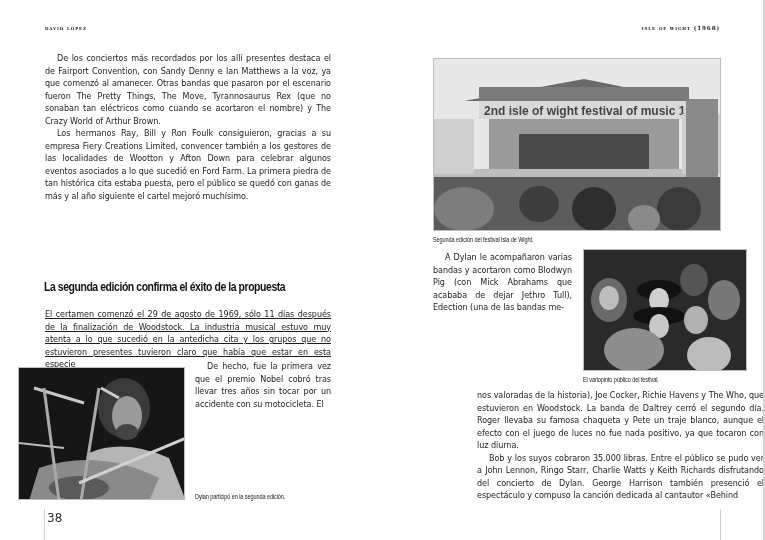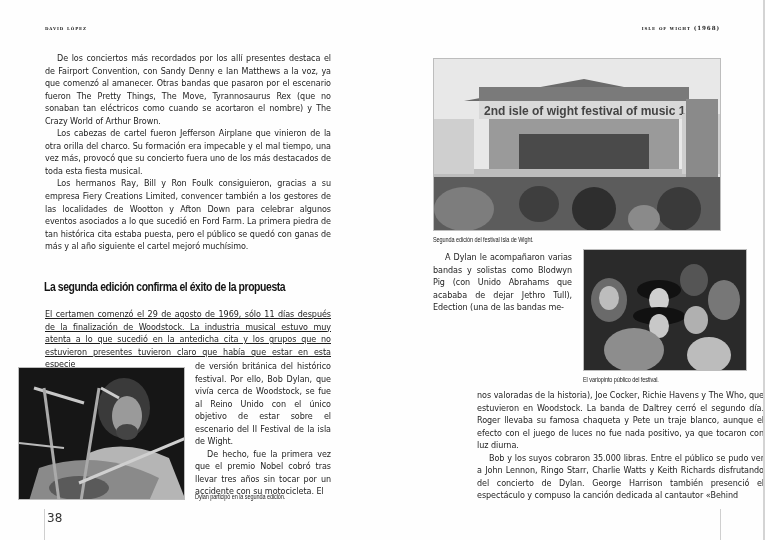--- a/index.html
+++ b/index.html
@@ -21,21 +21,20 @@
     .edge-rule { position: absolute; top: 0; width: 2px; height: 540px; background: #d4d4d4; }
   </style>
 </head>
 <body>
 
 <div class="page page-left">
   <div class="running-head left">David López</div>
 
   <div class="body-text" style="left:45px; top:53px; width:286px;">
     <p>De los conciertos más recordados por los allí presentes destaca el de Fairport Convention, con Sandy Denny e Ian Matthews a la voz, ya que comenzó al amanecer. Otras bandas que pasaron por el escenario fueron The Pretty Things, The Move, Tyrannosaurus Rex (que no sonaban tan eléctricos como cuando se acortaron el nombre) y The Crazy World of Arthur Brown.</p>
-    <p>Los cabezas de cartel fueron Jefferson Airplane que vinieron de la otra orilla del charco. Su formación era impecable y el mal tiempo, una vez más, provocó que su concierto fuera uno de los más destacados de toda esta fiesta musical.</p>
     <p>Los hermanos Ray, Bill y Ron Foulk consiguieron, gracias a su empresa Fiery Creations Limited, convencer también a los gestores de las localidades de Wootton y Afton Down para celebrar algunos eventos asociados a lo que sucedió en Ford Farm. La primera piedra de tan histórica cita estaba puesta, pero el público se quedó con ganas de más y al año siguiente el cartel mejoró muchísimo.</p>
   </div>
 
   <div class="heading">La segunda edición confirma el éxito de la propuesta</div>
 
   <div class="body-text" style="left:45px; top:309px; width:286px;text-decoration:underline;">
     <p class="noindent">El certamen comenzó el 29 de agosto de 1969, sólo 11 días después de la finalización de Woodstock. La industria musical estuvo muy atenta a lo que sucedió en la antedicha cita y los grupos que no estuvieron presentes tuvieron claro que había que estar en esta especie</p>
   </div>
 
   <div class="photo" style="left:18px; top:367px; width:167px; height:133px; background:#1e1e1e;">
@@ -50,21 +49,20 @@
       <line x1="15" y1="20" x2="65" y2="35" stroke="#c8c8c8" stroke-width="3"></line>
       <line x1="25" y1="20" x2="40" y2="133" stroke="#aaa" stroke-width="3"></line>
       <line x1="80" y1="20" x2="62" y2="133" stroke="#aaa" stroke-width="3"></line>
       <line x1="82" y1="20" x2="100" y2="30" stroke="#ccc" stroke-width="3"></line>
       <line x1="0" y1="75" x2="45" y2="80" stroke="#bbb" stroke-width="2"></line>
       <line x1="60" y1="115" x2="167" y2="70" stroke="#d0d0d0" stroke-width="3"></line>
     </svg>
   </div>
 
   <div class="body-text" style="left:195px; top:361px; width:136px;">
-    <p class="noindent">de versión británica del histórico festival. Por ello, Bob Dylan, que vivía cerca de Woodstock, se fue al Reino Unido con el único objetivo de estar sobre el escenario del II Festival de la isla de Wight.</p>
     <p>De hecho, fue la primera vez que el premio Nobel cobró tras llevar tres años sin tocar por un accidente con su motocicleta. El</p>
   </div>
 
   <div class="caption" style="left:195px; top:493px;">Dylan participó en la segunda edición.</div>
 
   <div class="folio-rule" style="left:44px; top:509px; height:31px;"></div>
   <div class="folio" style="left:47px; top:511px;">38</div>
 </div>
 
 <div class="page page-right">
@@ -105,21 +103,21 @@
       <ellipse cx="110" cy="30" rx="14" ry="16" fill="#555"></ellipse>
       <ellipse cx="112" cy="70" rx="12" ry="14" fill="#b0b0b0"></ellipse>
       <ellipse cx="140" cy="50" rx="16" ry="20" fill="#777"></ellipse>
       <ellipse cx="50" cy="100" rx="30" ry="22" fill="#8d8d8d"></ellipse>
       <ellipse cx="125" cy="105" rx="22" ry="18" fill="#bcbcbc"></ellipse>
     </svg>
   </div>
   <div class="caption" style="left:200px; top:376px;">El variopinto público del festival.</div>
 
   <div class="body-text" style="left:50px; top:252px; width:139px;">
-    <p>A Dylan le acompañaron varias bandas y solistas como Blodwyn Pig (con Unido Abrahams que acababa de dejar Jethro Tull), Edection (una de las bandas me-</p>
+    <p>A Dylan le acompañaron varias bandas y acortaron como Blodwyn Pig (con Mick Abrahams que acababa de dejar Jethro Tull), Edection (una de las bandas me-</p>
   </div>
 
   <div class="body-text" style="left:50px; top:390px; width:287px;margin-left:44px;">
     <p class="noindent">nos valoradas de la historia), Joe Cocker, Richie Havens y The Who, que estuvieron en Woodstock. La banda de Daltrey cerró el segundo día. Roger llevaba su famosa chaqueta y Pete un traje blanco, aunque el efecto con el juego de luces no fue nada positivo, ya que tocaron con luz diurna.</p>
     <p>Bob y los suyos cobraron 35.000 libras. Entre el público se pudo ver a John Lennon, Ringo Starr, Charlie Watts y Keith Richards disfrutando del concierto de Dylan. George Harrison también presenció el espectáculo y compuso la canción dedicada al cantautor «Behind</p>
   </div>
 
   <div class="folio" style="left:324px; top:511px;margin-top:40px;">39</div>
   <div class="folio-rule" style="left:337px; top:509px; height:31px;"></div>
   <div class="edge-rule" style="left:380px;"></div>

